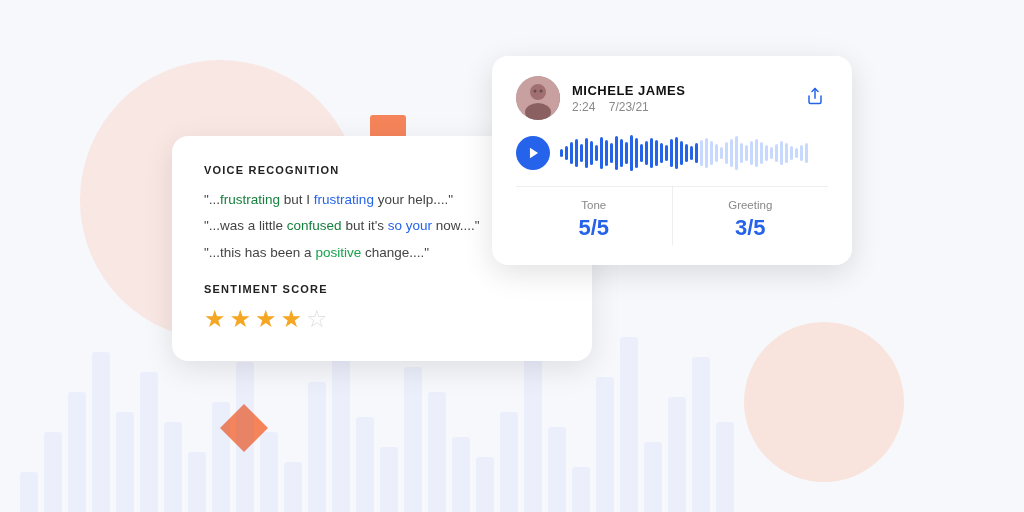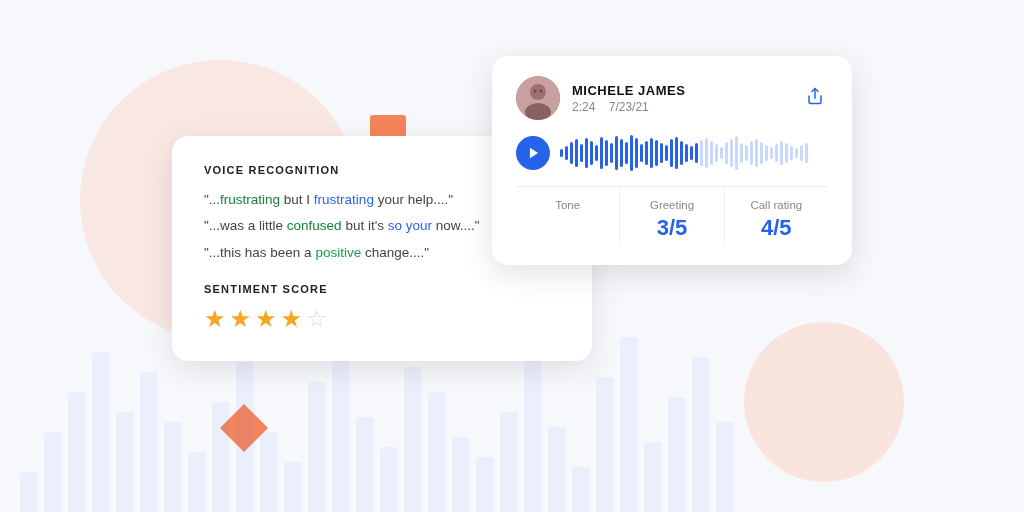--- a/index.html
+++ b/index.html
@@ -486,25 +486,22 @@
           <div class="waveform-bar dim" style="height: 14px;"></div>
           <div class="waveform-bar dim" style="height: 10px;"></div>
           <div class="waveform-bar dim" style="height: 16px;"></div>
           <div class="waveform-bar dim" style="height: 20px;"></div>
         </div>
     </div>
 
     <div class="metrics-row">
       <div class="metric-item">
         <div class="metric-label">Tone</div>
+        <div class="metric-value">5/5</div>
       </div>
       <div class="metric-item">
         <div class="metric-label">Greeting</div>
         <div class="metric-value">3/5</div>
       </div>
-      <div class="metric-item">
-        <div class="metric-label">Call rating</div>
-        <div class="metric-value">4/5</div>
-      </div>
     </div>
   </div>
 
 </div>
 
 </body></html>

